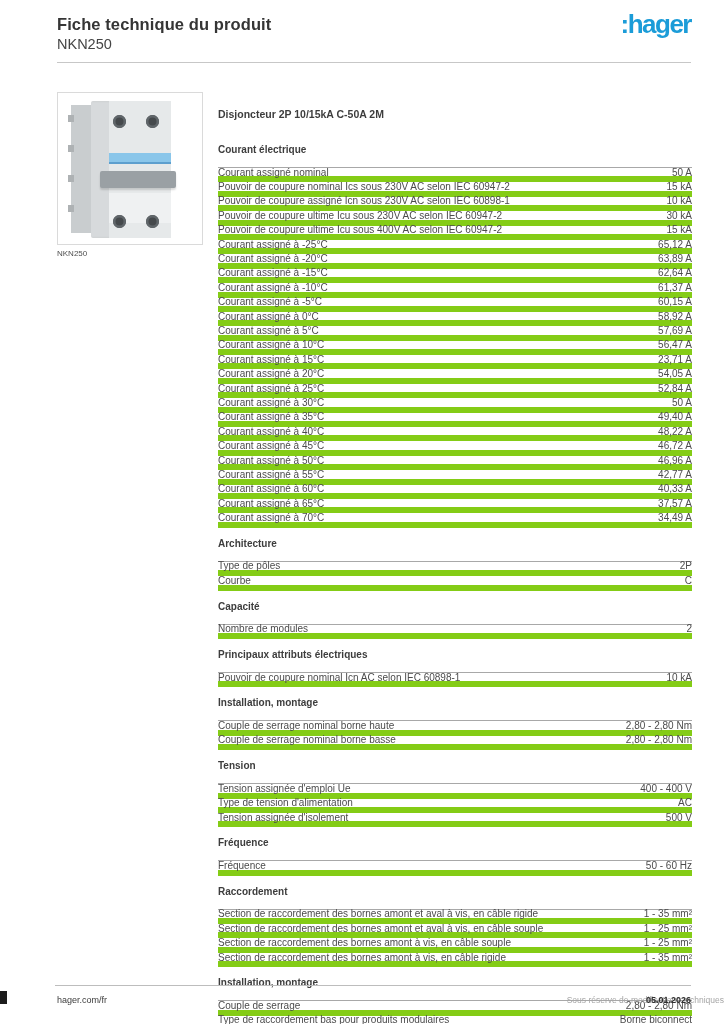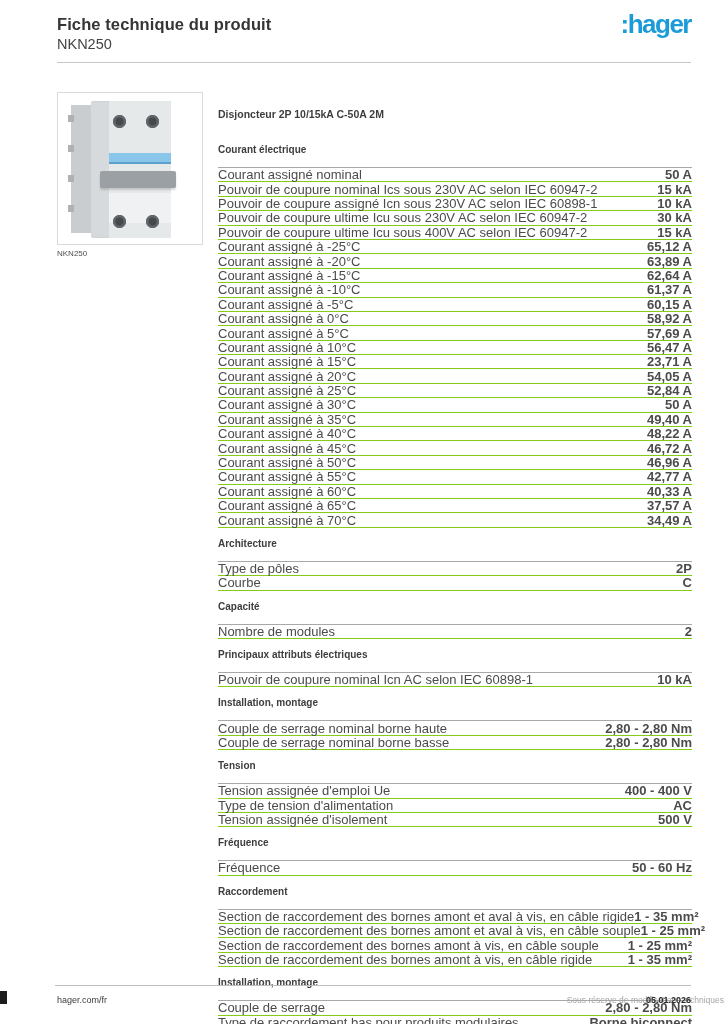--- a/index.html
+++ b/index.html
@@ -55,25 +55,25 @@
   .right-col { position: absolute; left: 218px; top: 100px; width: 474px; margin-top: 8px; }
   .prod-title { font-size: 10.5px; font-weight: bold; color: #3d3d3d; margin-bottom: 24px; }
   .char-title { font-size: 10.5px; font-weight: bold; color: #3d3d3d; margin-bottom: 15px; }
   .section { margin-bottom: 10px; }
   .section-title {
     font-size: 10px; font-weight: bold; color: #3d3d3d;
     padding-bottom: 12px; border-bottom: 1px solid #a8a8a8;
   }
   .row {
     display: flex; justify-content: space-between; align-items: center;
-    height: 14.4px; border-bottom: 1px solid #84cc16;
-    font-size: 13px; color: #4b4b4b;
+    height: 14.4px; border-bottom: 6px solid #84cc16;
+    font-size: 10px; color: #4b4b4b;
   }
   .row-label { white-space: nowrap; }
-  .row-value { white-space: nowrap; text-align: right; font-weight: bold; }
+  .row-value { white-space: nowrap; text-align: right; }
 
   
   .ftr-rule { position: absolute; left: 55px; right: 33px; top: 985px; height: 1px; background: #bdbdbd; }
   .crop-mark { position: absolute; left: 0; top: 991px; width: 7px; height: 13px; background: #1c1c1c; }
   .ftr-left  { position: absolute; left: 57px; top: 995px; font-size: 9px; font-weight: normal; color: #3c3c3c; }
   .ftr-center{ position: absolute; left: 0; right: 0; top: 995px; text-align: right; font-size: 8.5px; color: #a6a6a6; }
   .ftr-right { position: absolute; right: 33px; top: 995px; font-size: 9px; font-weight: bold; color: #2e2e2e; }
 </style>
 </head>
 <body>

